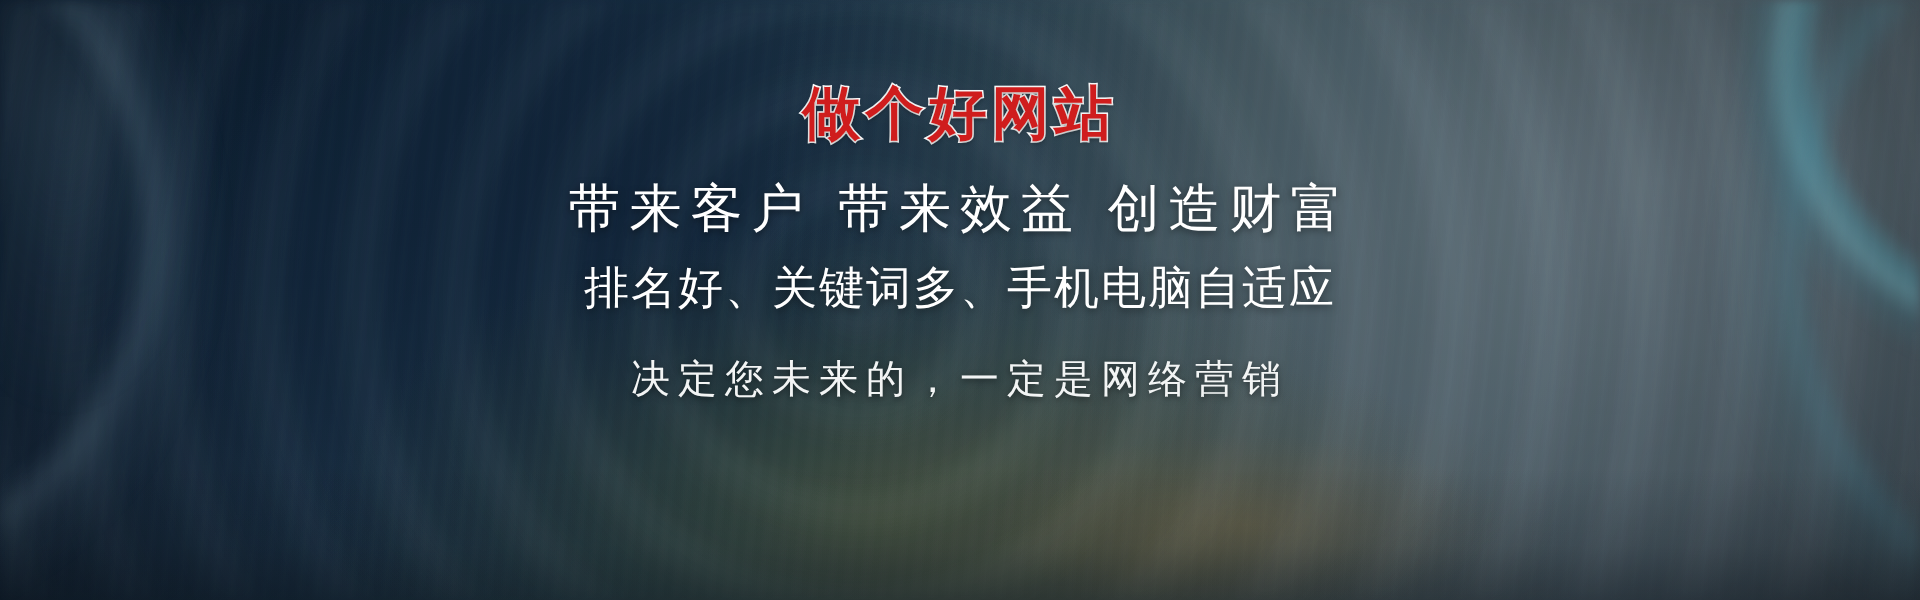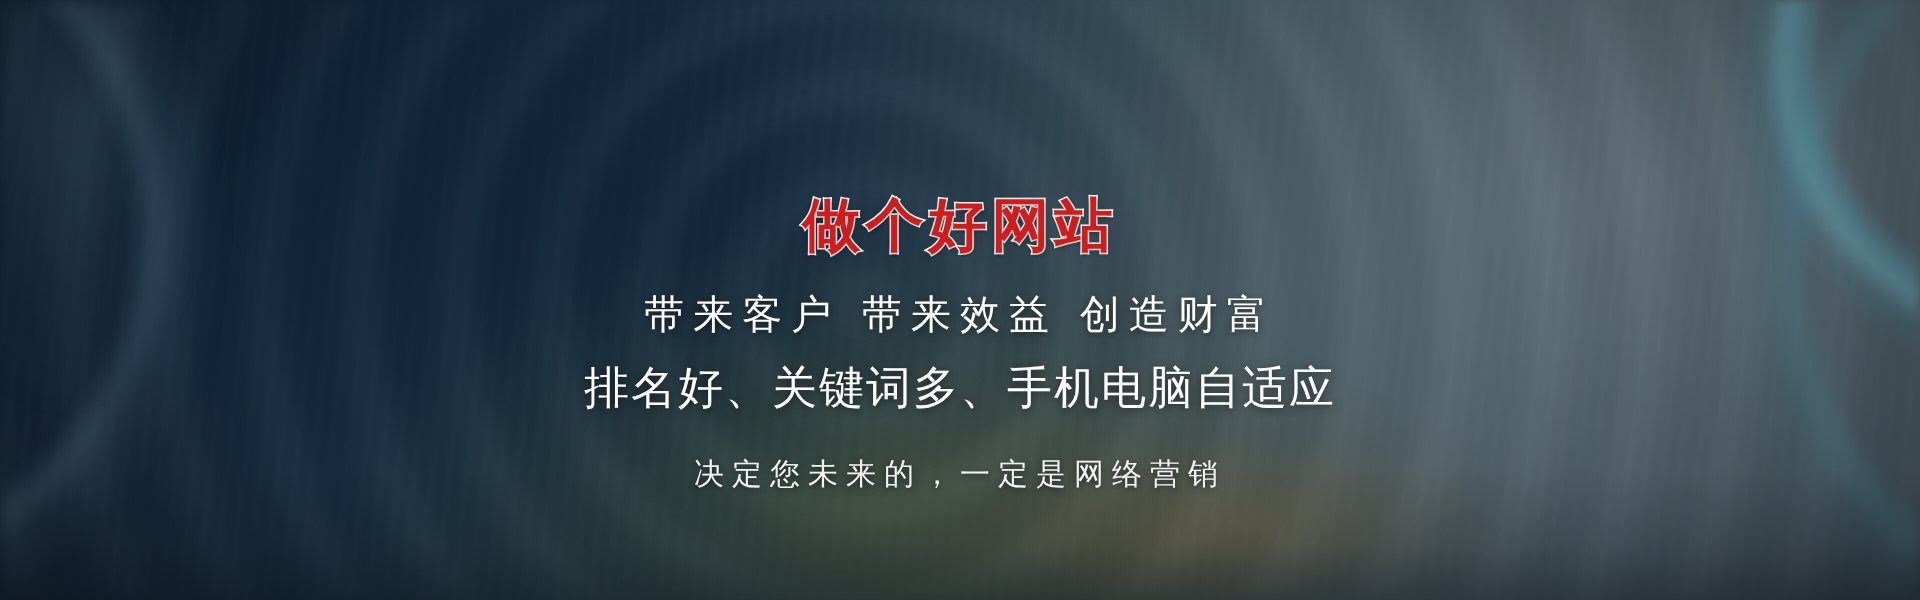--- a/index.html
+++ b/index.html
@@ -199,41 +199,41 @@
       rgba(8,16,24,0) 22%);
   }
 
   
   .content {
     position: absolute;
     inset: 0;
     display: flex;
     flex-direction: column;
     align-items: center;
-    justify-content: center;
+    justify-content: flex-start;
   }
 
   .headline-red {
     margin-top: 84px;
     font-size: 58px;
     line-height: 1;
     font-weight: 700;
     color: #cf1d1d;
     letter-spacing: 5px;
     white-space: nowrap;
     -webkit-text-stroke: 3px #ffffff;
     paint-order: stroke fill;
     text-shadow:
       0 0 2px rgba(255,255,255,0.85),
       0 2px 5px rgba(0,0,0,0.40);
   }
 
   .subline {
     margin-top: 40px;
-    font-size: 40px;
+    font-size: 52px;
     line-height: 1;
     font-weight: 400;
     color: #ffffff;
     letter-spacing: 9px;
     white-space: nowrap;
     text-shadow: 0 2px 7px rgba(0,0,0,0.50);
   }
 
   .mainline {
     margin-top: 31px;
@@ -241,21 +241,21 @@
     line-height: 1;
     font-weight: 400;
     color: #ffffff;
     letter-spacing: 2px;
     white-space: nowrap;
     text-shadow: 0 2px 8px rgba(0,0,0,0.52);
   }
 
   .tagline {
     margin-top: 49px;
-    font-size: 30px;
+    font-size: 39px;
     line-height: 1;
     font-weight: 400;
     color: #f2f4f4;
     letter-spacing: 8px;
     white-space: nowrap;
     text-shadow: 0 2px 6px rgba(0,0,0,0.50);
   }
 </style>
 </head>
 <body>

